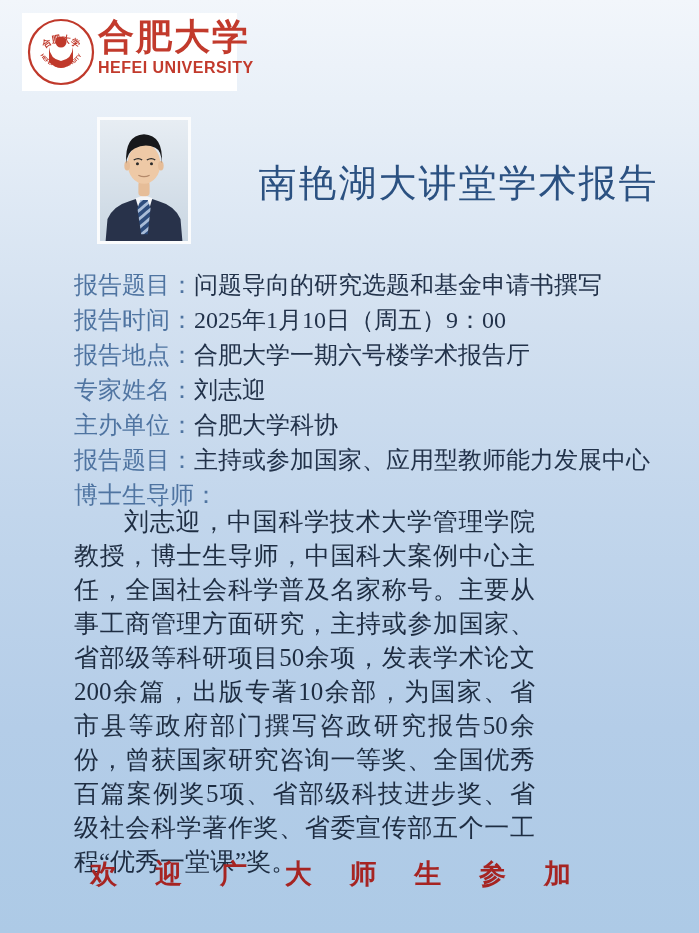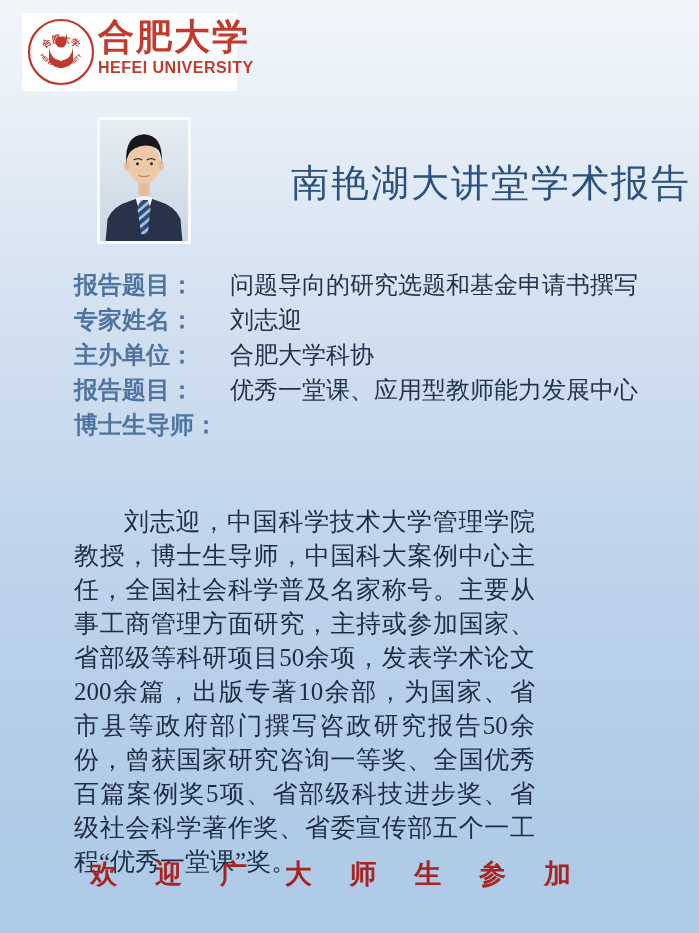--- a/index.html
+++ b/index.html
@@ -38,31 +38,31 @@
   }
   
   .photo{
     position:absolute;left:97px;top:117px;width:94px;height:127px;
     background:#fbfcfd;border:3px solid #fbfcfd;
   }
   .photo svg{display:block;width:100%;height:100%;}
   
   .lecture-title{
     position:absolute;left:192px;right:8px;top:157px;
-    text-align:right;font-size:38px;line-height:52px;
+    text-align:center;font-size:38px;line-height:52px;
     color:var(--title-blue);letter-spacing:2px;white-space:nowrap;margin-left:34px;
   }
   
   .info-section{
     position:absolute;left:74px;top:268px;right:24px;
     font-size:24px;line-height:35px;
   }
   .info-row{white-space:nowrap;}
-  .info-label{color:var(--label-blue);font-weight:bold;}
-  .info-value{color:var(--text-navy);margin-left:36px;}
+  .info-label{color:var(--label-blue);}
+  .info-value{color:var(--text-navy);}
   
   .bio{
     position:absolute;left:0;top:505px;width:565px;
     padding:0 30px 0 74px;
     font-size:25px;line-height:34px;color:#1e2d42;
     text-align:justify;text-indent:2em;
   }
   
   .welcome{
     position:absolute;left:0;top:856px;width:100%;
@@ -135,27 +135,33 @@
     </svg>
   </div>
 
   <div class="lecture-title">南艳湖大讲堂学术报告</div>
 
   <div class="info-section">
     <div class="info-row">
       <span class="info-label">报告题目：</span><span class="info-value">问题导向的研究选题和基金申请书撰写</span>
     </div>
     <div class="info-row">
+      <span class="info-label">报告时间：</span><span class="info-value">2025年1月10日（周五）9：00</span>
+    </div>
+    <div class="info-row">
+      <span class="info-label">报告地点：</span><span class="info-value">合肥大学一期六号楼学术报告厅</span>
+    </div>
+    <div class="info-row">
       <span class="info-label">专家姓名：</span><span class="info-value">刘志迎</span>
     </div>
     <div class="info-row">
       <span class="info-label">主办单位：</span><span class="info-value">合肥大学科协</span>
     </div>
     <div class="info-row">
-      <span class="info-label">报告题目：</span><span class="info-value">优秀一堂课、应用型教师能力发展中心</span>
+      <span class="info-label">报告题目：</span><span class="info-value">主持或参加国家、应用型教师能力发展中心</span>
     </div>
     <div class="info-row">
       <span class="info-label">博士生导师：</span><span class="info-value"></span>
     </div>
   </div>
 
   <div class="bio">刘志迎，中国科学技术大学管理学院教授，博士生导师，中国科大案例中心主任，全国社会科学普及名家称号。主要从事工商管理方面研究，主持或参加国家、省部级等科研项目50余项，发表学术论文200余篇，出版专著10余部，为国家、省市县等政府部门撰写咨政研究报告50余份，曾获国家研究咨询一等奖、全国优秀百篇案例奖5项、省部级科技进步奖、省级社会科学著作奖、省委宣传部五个一工程“优秀一堂课”奖。</div>
 
   <div class="welcome">欢迎广大师生参加</div>
 

